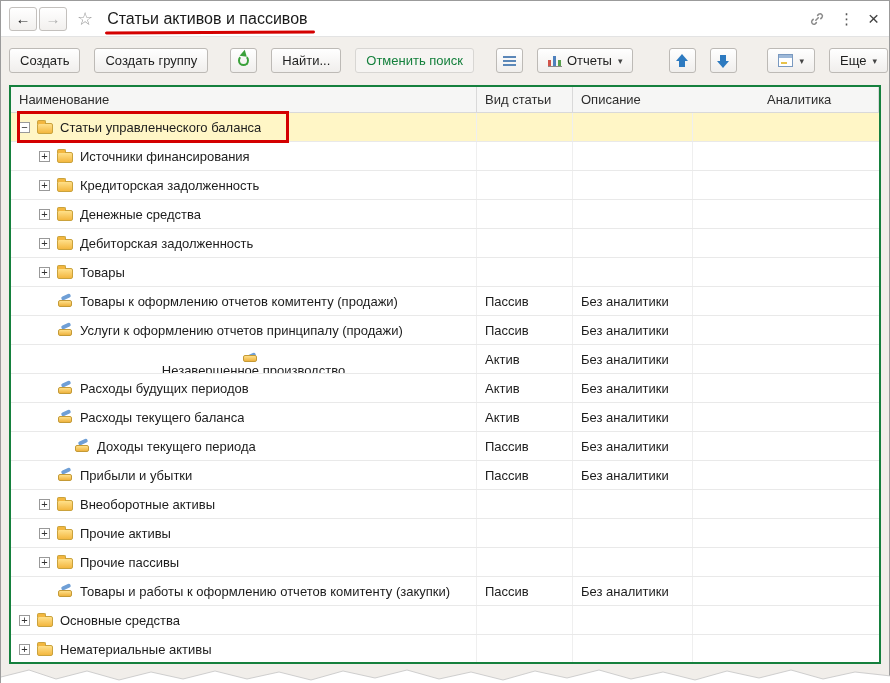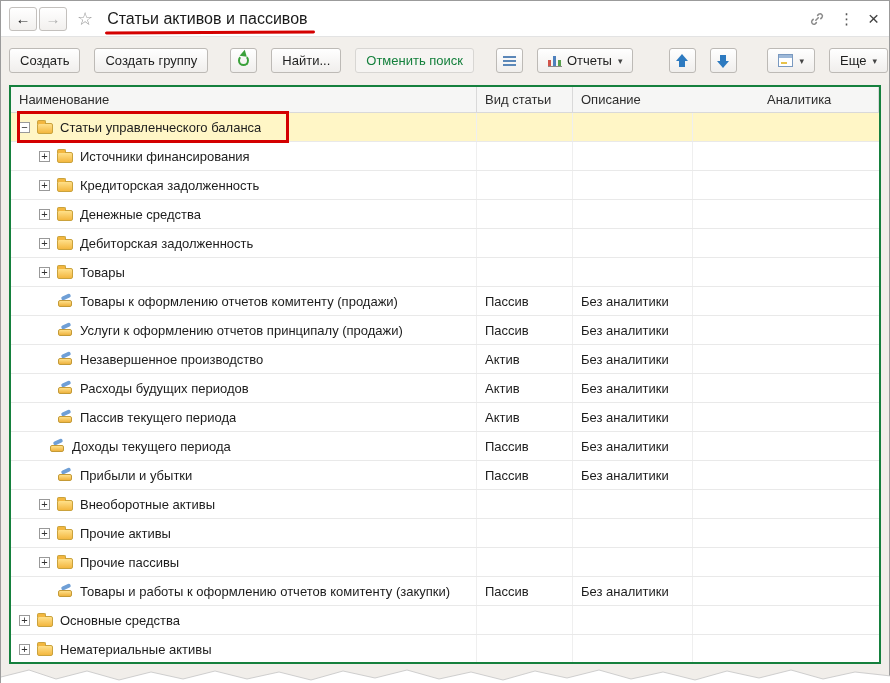--- a/index.html
+++ b/index.html
@@ -251,21 +251,21 @@
           <div class="cell c-name" style="padding-left: 28px;">
             <span class="expander spacer"></span>
             <span class="item-icon"></span>
             <span class="row-label">Услуги к оформлению отчетов принципалу (продажи)</span>
           </div>
           <div class="cell c-type">Пассив</div>
           <div class="cell c-analytics">Без аналитики</div>
           <div class="cell c-desc"></div>
         </div>
         <div class="row">
-          <div class="cell c-name" style="padding-left: 28px;">
+          <div class="cell c-name" style="padding-left: 28px; flex-direction: column;">
             <span class="expander spacer"></span>
             <span class="item-icon"></span>
             <span class="row-label">Незавершенное производство</span>
           </div>
           <div class="cell c-type">Актив</div>
           <div class="cell c-analytics">Без аналитики</div>
           <div class="cell c-desc"></div>
         </div>
         <div class="row">
           <div class="cell c-name" style="padding-left: 28px;">
@@ -274,28 +274,28 @@
             <span class="row-label">Расходы будущих периодов</span>
           </div>
           <div class="cell c-type">Актив</div>
           <div class="cell c-analytics">Без аналитики</div>
           <div class="cell c-desc"></div>
         </div>
         <div class="row">
           <div class="cell c-name" style="padding-left: 28px;">
             <span class="expander spacer"></span>
             <span class="item-icon"></span>
-            <span class="row-label">Пассив текущего периода</span>
+            <span class="row-label">Расходы текущего баланса</span>
           </div>
           <div class="cell c-type">Актив</div>
           <div class="cell c-analytics">Без аналитики</div>
           <div class="cell c-desc"></div>
         </div>
         <div class="row">
-          <div class="cell c-name" style="padding-left: 20px;">
+          <div class="cell c-name" style="padding-left: 45px;">
             <span class="expander spacer"></span>
             <span class="item-icon"></span>
             <span class="row-label">Доходы текущего периода</span>
           </div>
           <div class="cell c-type">Пассив</div>
           <div class="cell c-analytics">Без аналитики</div>
           <div class="cell c-desc"></div>
         </div>
         <div class="row">
           <div class="cell c-name" style="padding-left: 28px;">

